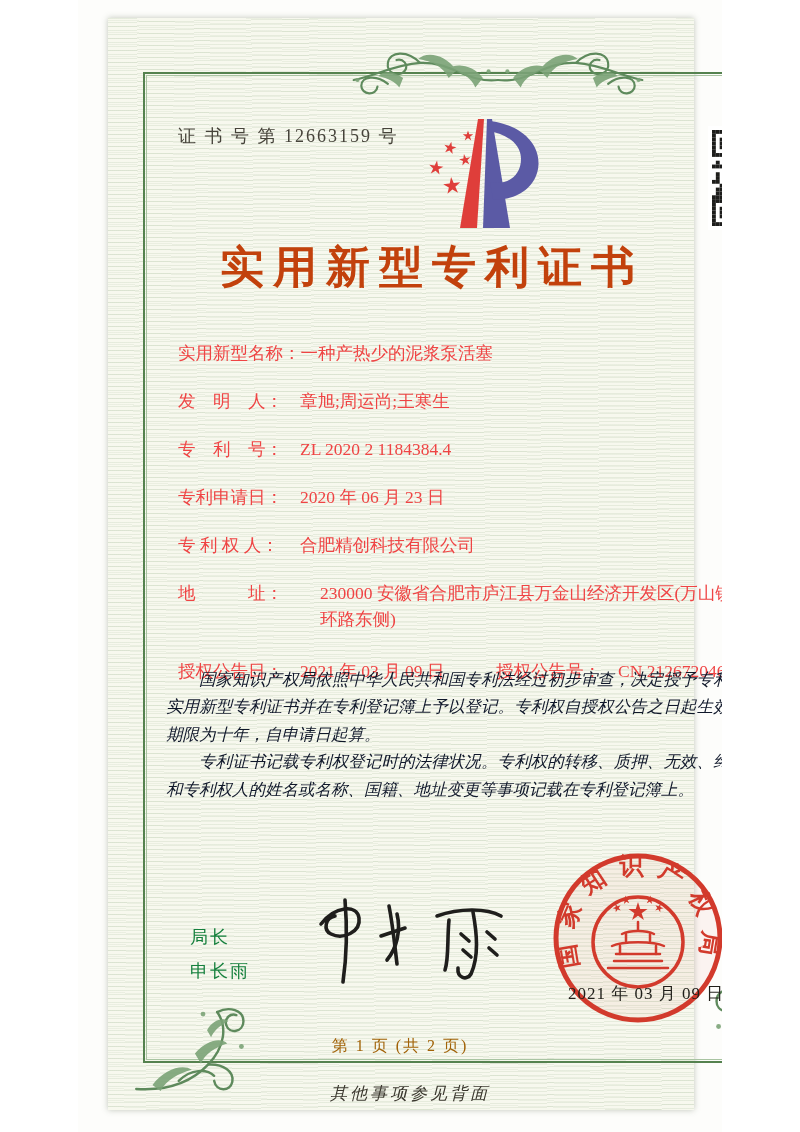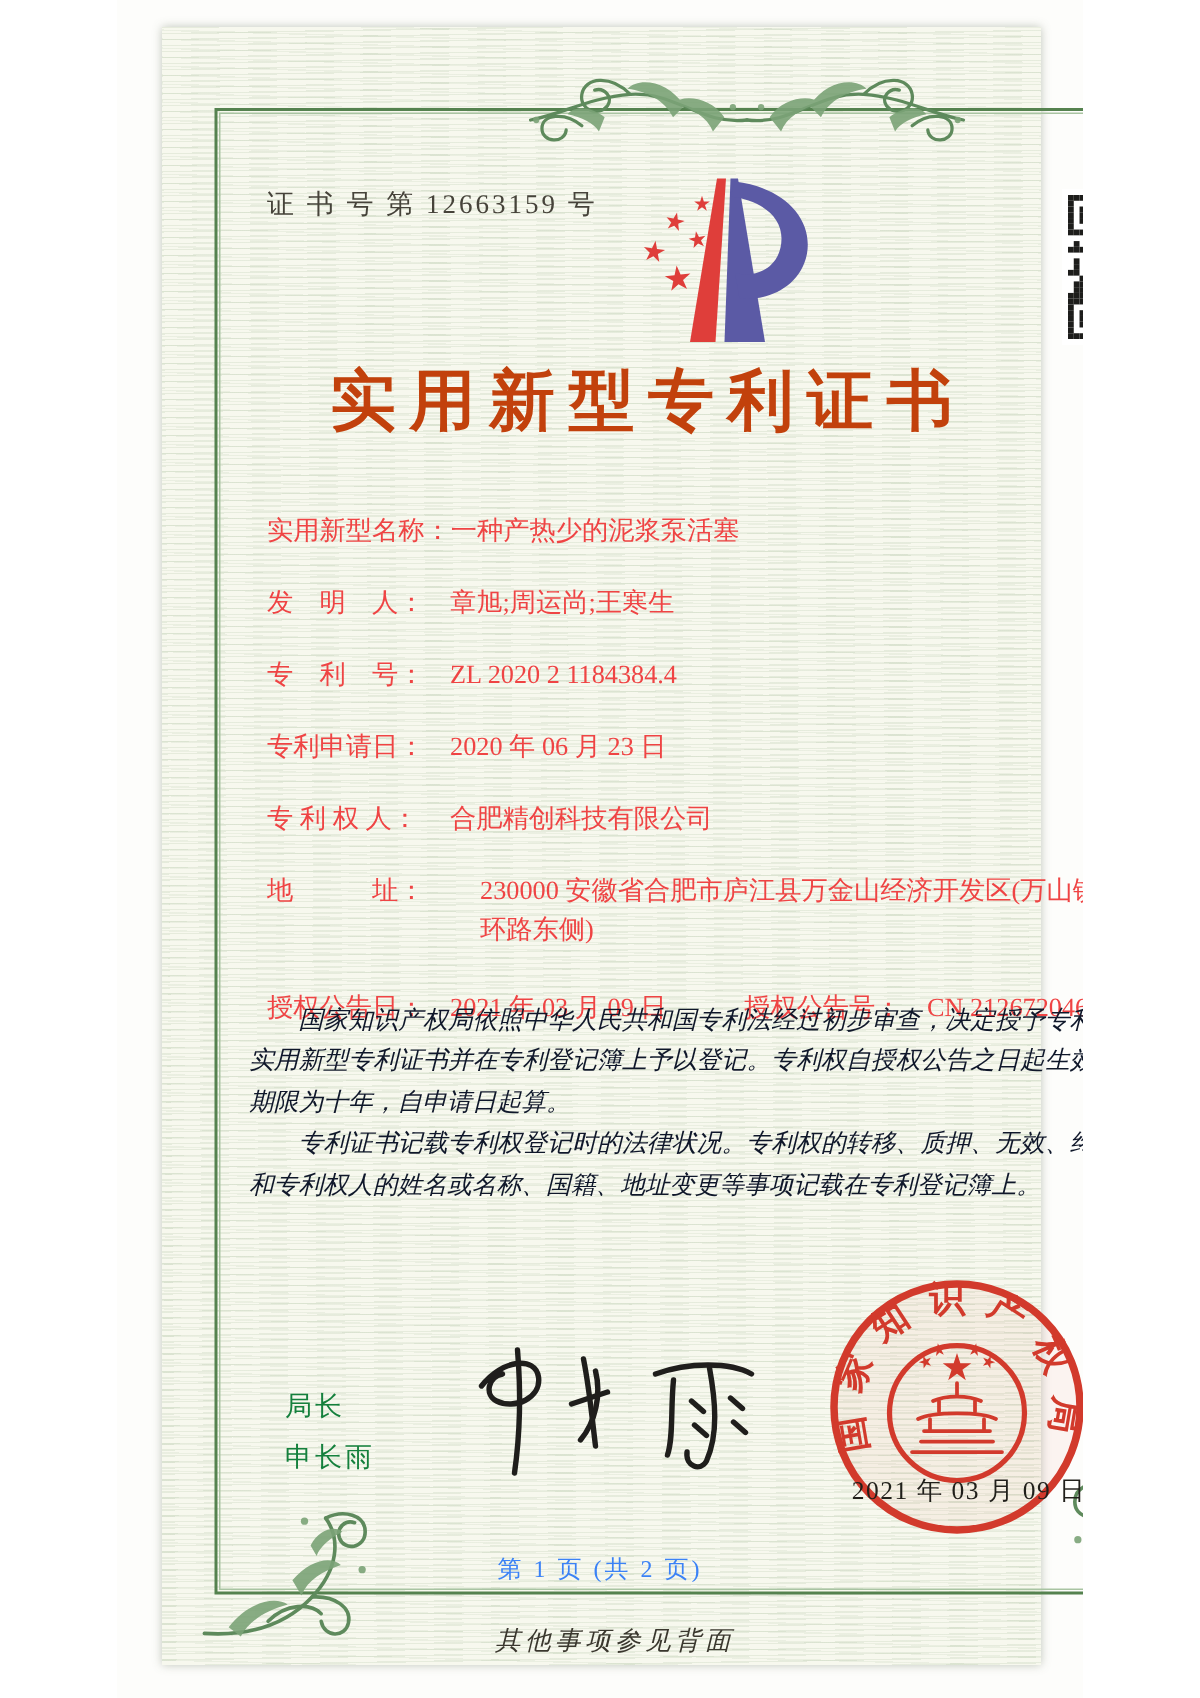--- a/index.html
+++ b/index.html
@@ -58,21 +58,21 @@
              font-family:"Liberation Sans","DejaVu Sans",sans-serif;
              font-size:18px; line-height:34px; letter-spacing:2px; color:#15803d; }
 
   .sig  { position:absolute; left:222px; top:890px; }
 
   .seal { position:absolute; left:472px; top:850px; }
   .sealdate { position:absolute; left:478px; top:982px; width:180px; text-align:center;
               font-size:17px; letter-spacing:1px; color:#201f1a; }
 
   .pageinfo { position:absolute; left:0; width:100%; top:1036px; text-align:center;
-              font-size:16px; letter-spacing:2px; color:#3b82f6; }
+              font-size:16px; letter-spacing:2px; color:#a16207; }
   .backnote { position:absolute; left:0; width:100%; top:1082px; text-align:center;
               font-size:17px; font-style:italic; letter-spacing:3px; color:#3a372e;padding-left:20px; }
 </style>
 </head>
 <body>
 
 <svg width="0" height="0" style="position:absolute" aria-hidden="true">
   <defs>
     <path id="star5" d="M0,-1 L0.2245,-0.309 L0.951,-0.309 L0.363,0.118 L0.588,0.809 L0,0.382 L-0.588,0.809 L-0.363,0.118 L-0.951,-0.309 L-0.2245,-0.309 Z"></path>
     <g id="hflourish">

